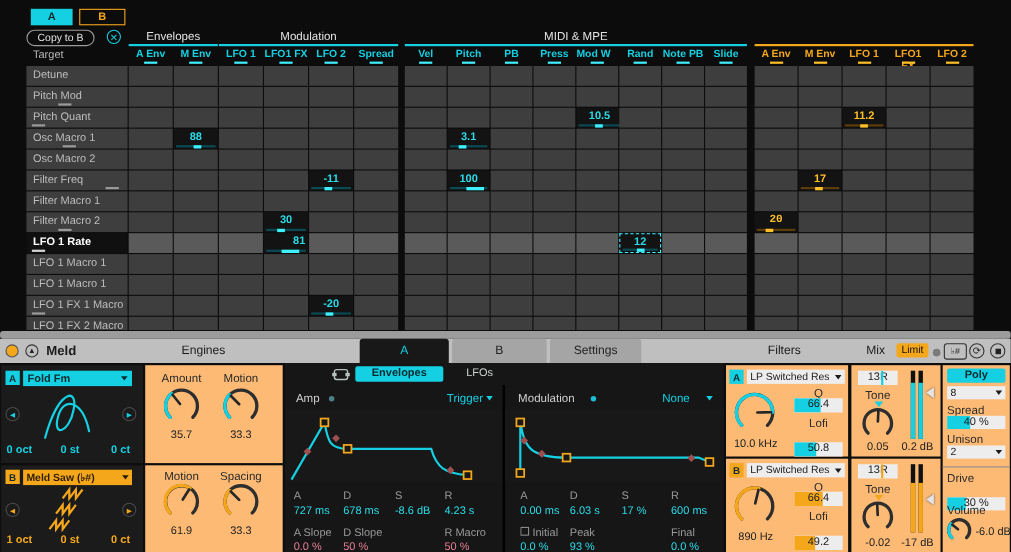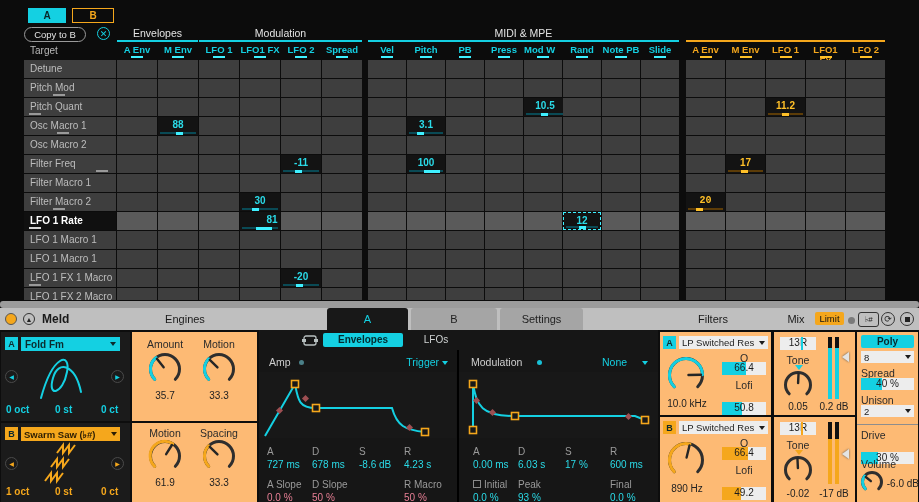--- a/index.html
+++ b/index.html
@@ -447,21 +447,21 @@
             <path d="M6.7,27.3 A14.5,14.5 0 1 1 27.3,27.3" stroke="#2e2e2e" stroke-width="3" fill="none" stroke-linecap="round"></path>
             <path d="M6.7,27.3 A14.5,14.5 0 0 1 6.7,6.8" stroke="#14d0e2" stroke-width="3" fill="none" stroke-linecap="round"></path>
             <line x1="15.459628831693415" y1="15.46446046490173" x2="7.793183821615818" y2="7.8220625488379305" stroke="#262626" stroke-width="2.4" stroke-linecap="round"></line>
           </svg></div>
       <div class="abs knobval" style="left:62px;top:58px;width:50px;">33.3</div>
     </div>
 
     <div class="abs dk" style="left:1px;top:93px;width:129px;height:79px;">
       <div class="abs badge" style="left:4px;top:4px;background:#f5a71c;">B</div>
       <div class="abs" style="left:20px;top:4px;width:99px;height:14px;background:#f5a71c;color:#2b1d04;font-size:9.5px;font-weight:bold;display:flex;align-items:center;justify-content:space-between;padding:0 3px;box-sizing:border-box;">
-        <span>Swarm Saw (♭#)</span>
+        <span>Meld Saw (♭#)</span>
         <span class="caret"></span>
       </div>
       <div class="abs circlebtn" style="left:4px;top:34px;width:13px;height:13px;border:1px solid #4a4a4a;color:#f5a71c;font-size:6px;">◀</div>
       <div class="abs circlebtn" style="left:110px;top:34px;width:13px;height:13px;border:1px solid #4a4a4a;color:#f5a71c;font-size:6px;">▶</div>
       <svg class="abs" style="left:28px;top:18px;" width="70" height="46">
         <path d="M28,12 L34,4 L34,12 L40,4 L40,12 L46,4" stroke="#f5a71c" stroke-width="2" fill="none"></path>
         <path d="M22,26 L28,18 L28,26 L34,18 L34,26 L40,18" stroke="#f5a71c" stroke-width="2" fill="none"></path>
         <path d="M16,40 L22,32 L22,40 L28,32 L28,40 L34,32" stroke="#f5a71c" stroke-width="2" fill="none"></path>
       </svg>
       <div class="abs" style="left:5px;top:63px;font-size:10px;font-weight:bold;color:#f5a71c;">1 oct</div>

